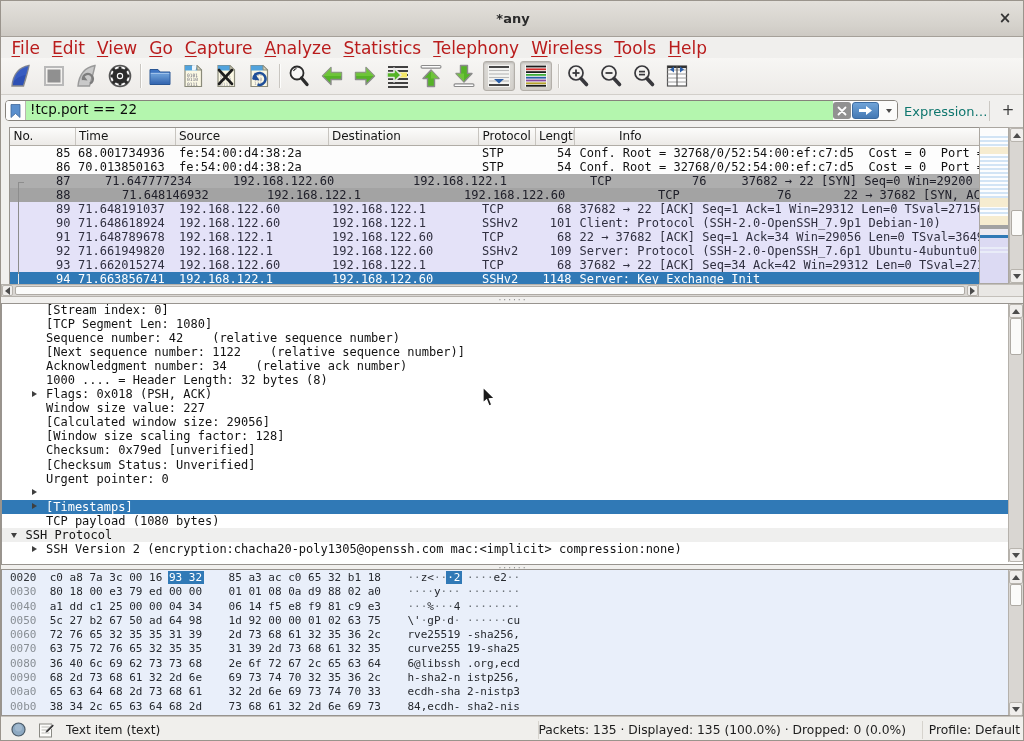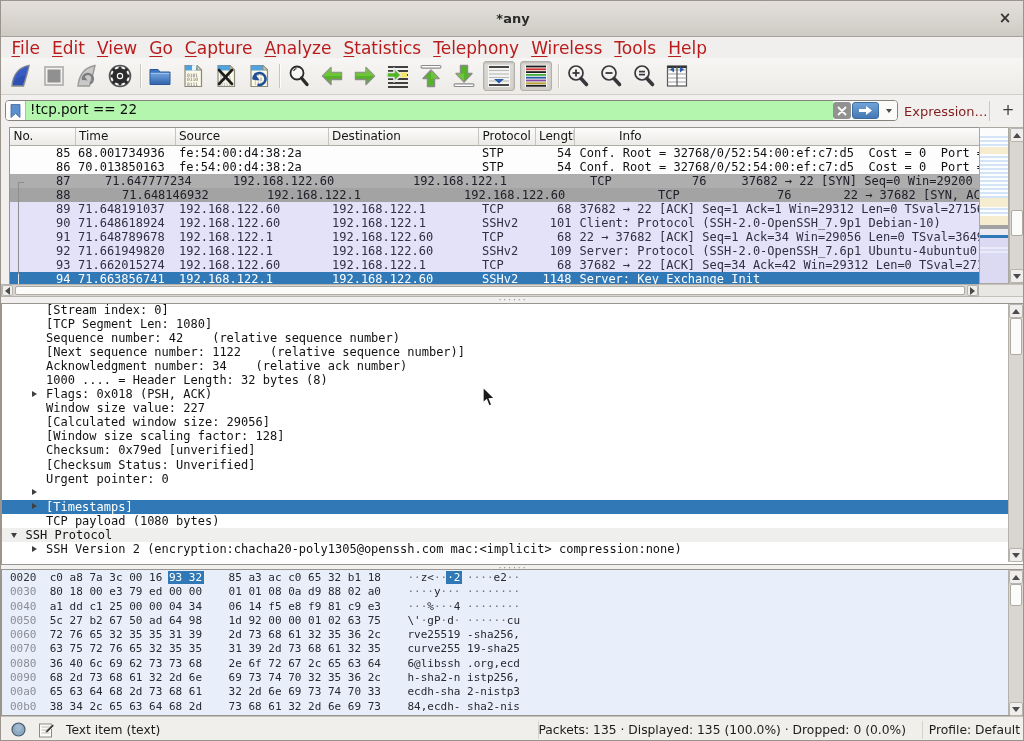--- a/index.html
+++ b/index.html
@@ -40,21 +40,21 @@
     border-right:1px solid #b9b6b1; background:#fdfdfd; }
   #filter-input { flex:1; background:#b4f6ae; display:flex; align-items:flex-start;
     padding-left:4px; font-size:13.5px; color:#0c0c0c; }
   #filter-clear { width:18px; margin:1px 0 1px 0; background:#919191; border-radius:3px;
     display:flex; align-items:center; justify-content:center; }
   #filter-apply { width:27px; margin:1px 1px; background:linear-gradient(#6fa3d8,#4579b4);
     border:1px solid #3c6ba0; border-radius:3px; display:flex; align-items:center; justify-content:center; }
   #filter-dropdown { width:17px; display:flex; align-items:center; justify-content:center; background:#fbfbfa; }
   .caret-down { width:0; height:0; border-left:3.5px solid transparent; border-right:3.5px solid transparent;
     border-top:4.5px solid #4a4a4a; }
-  #expression-label { left:903px; top:9px; font-size:13px; color:#7f1d1d; }
+  #expression-label { left:903px; top:9px; font-size:13px; color:#0f766e; }
   #filter-sep { left:988px; top:100px; width:1px; height:20px; background:#cbc8c3; }
   #add-filter-btn { left:999px; top:8px; width:16px; height:16px; font-size:15px; color:#3a3a3a;
     text-align:center; line-height:15px; }
 
   
   #packet-list { left:8px; top:126px; width:1024px; height:170px; background:#fff;
     border-top:1px solid #98948f; border-left:1px solid #98948f; border-right:1px solid #98948f; }
   #plist-header { left:0; top:0; width:1008px; height:17.5px;
     background:linear-gradient(#fcfcfb,#eceae7); border-bottom:1px solid #b0aca6; display:flex; }
   .hcell { font-size:12px; color:#161616; padding:1px 0 0 3.5px; border-right:1px solid #c8c5c0;

